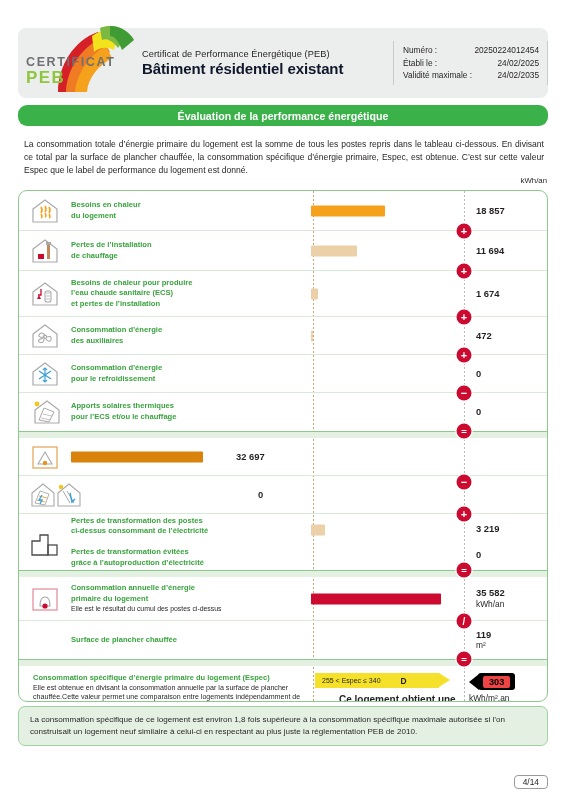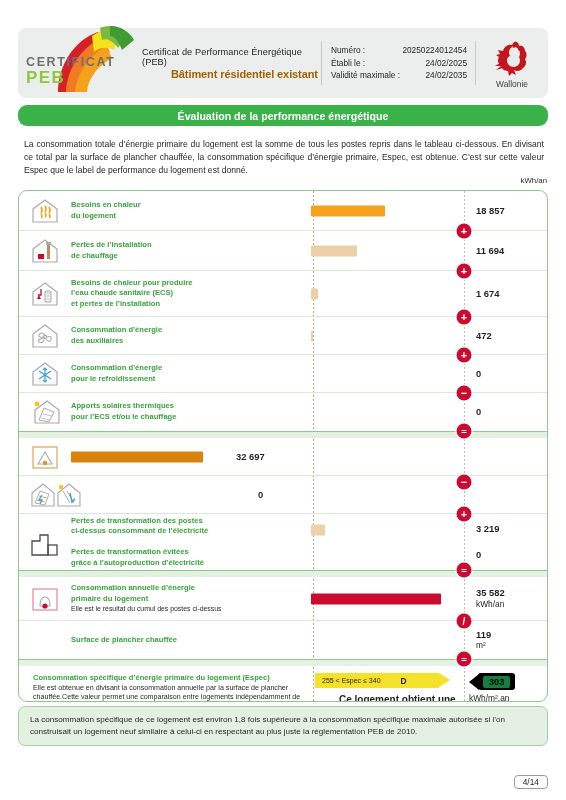--- a/index.html
+++ b/index.html
@@ -23,21 +23,21 @@
   .logo-block {
     width: 118px; height: 70px;
     position: relative; flex: none;
   }
   .logo-svg { position: absolute; left: 4px; top: -2px; }
   .header-titles {
     flex: 1; padding-left: 6px;
     display: flex; flex-direction: column; justify-content: center;
   }
   .header-sub { font-size: 9.2px; color: #231f20; letter-spacing: .1px; }
-  .header-main { font-size: 11px; font-weight: bold; color: #a16207; letter-spacing: -.1px; margin-top: 1px; margin-left: 29px;}
+  .header-main { font-size: 15px; font-weight: bold; color: #0f172a; letter-spacing: -.1px; margin-top: 1px;}
   .header-div { width: 1px; background: #c9c9ca; height: 44px; flex: none; }
   .header-meta {
     padding: 0 8px 0 9px;
     font-size: 8.3px; line-height: 12.4px; color: #231f20;
     flex: none;
   }
   .meta-row { display: flex; white-space: nowrap; }
   .meta-k { width: 68px; }
   .meta-v { font-weight: normal; text-align: right; width: 68px; }
   .wallonie {
@@ -172,21 +172,21 @@
     border-top: 8.5px solid transparent;
     border-bottom: 8.5px solid transparent;
     border-right: 10px solid #000;
   }
   .arrowbox .v {
     background: #000; color: #fff; height: 17px;
     display: flex; align-items: center; justify-content: center;
     padding: 0 5px; border-radius: 3px; margin-left: -1px;
   }
   .arrowbox .v span {
-    background: #15803d; color: #000; border-radius: 2px;
+    background: #ef4444; color: #000; border-radius: 2px;
     padding: 1px 6px; font-size: 9.2px; font-weight: bold;
   }
   .espec-unit { font-size: 8.4px; margin-top: 3px; }
 
   
   .note-box {
     position: absolute; left: 18px; top: 706px;
     width: 530px; height: 40px;
     background: #e4f1e2; border: 1.2px solid #9fd2a0; border-radius: 7px;
     padding: 7px 11px;
@@ -233,29 +233,20 @@
       <span class="meta-v">24/02/2025</span>
     </div>
     <div class="meta-row">
       <span class="meta-k">Validité maximale :</span>
       <span class="meta-v">24/02/2035</span>
     </div>
   </div>
 
   <div class="header-div"></div>
 
-  <div class="wallonie">
-    <svg width="40" height="40" viewBox="0 0 40 40">
-      <path d="M22 4 C25 3 27 5 27 8 C30 7 33 9 33 13 C35 15 35 19 33 21 C35 24 34 28 31 30 C29 33 25 34 22 32 L24 37 L20 35 L17 38 L16 33 C12 33 9 30 9 27 C6 26 5 22 7 19 L4 17 L8 16 L6 12 L11 13 C12 9 16 6 20 7 Z" fill="#c4161c"></path>
-      <path d="M20 9 C17 11 16 15 18 18 C15 19 14 23 16 26 C18 29 22 30 25 28 C28 26 29 22 27 19 C29 16 28 12 25 10 C23 8 21 8 20 9 Z" fill="#e8eaec"></path>
-      <path d="M21 6 C23 5 25 7 24 9 L21 10 Z M26 9 C29 9 31 12 30 14 L26 12 Z" fill="#c4161c"></path>
-      <path d="M10 24 L3 28 L9 28 L4 32 L11 30 Z" fill="#c4161c"></path>
-    </svg>
-    <div class="wallonie-label">Wallonie</div>
-  </div>
 </div>
 
 <div class="banner">
   <span>Évaluation de la performance énergétique</span>
 </div>
 
 <div class="intro">La consommation totale d’énergie primaire du logement est la somme de tous les postes repris dans le tableau ci-dessous. En divisant ce total par la surface de plancher chauffée, la consommation spécifique d’énergie primaire, Espec, est obtenue. C’est sur cette valeur Espec que le label de performance du logement est donné.</div>
 
 <div class="unit-head">kWh/an</div>
 

